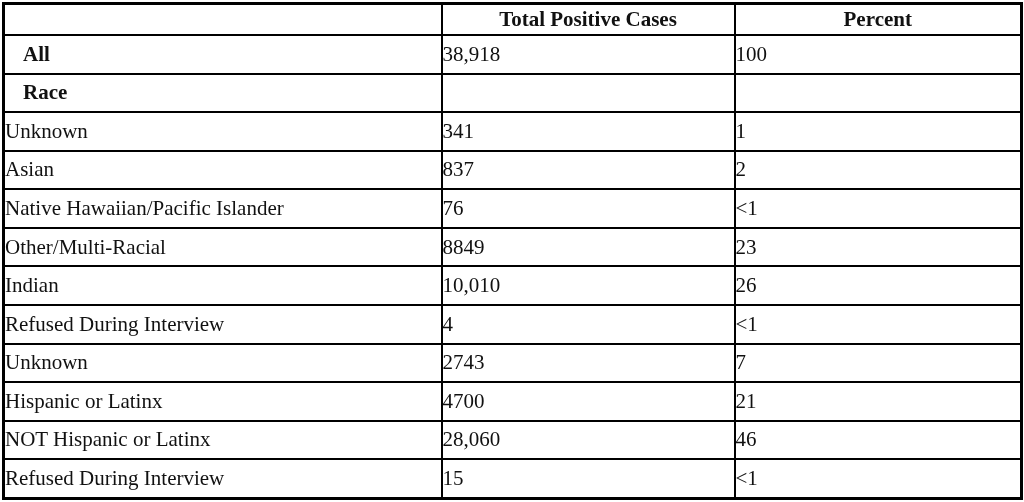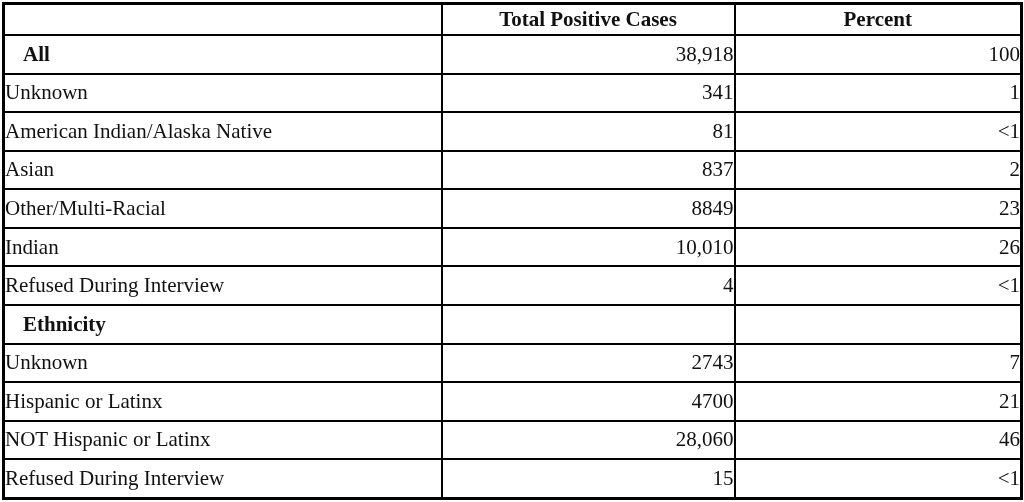--- a/index.html
+++ b/index.html
@@ -46,21 +46,21 @@
   }
   td.label-cell {
     text-align: left;
     padding-left: 57px;
   }
   tr.section-row td.label-cell {
     font-weight: bold;
     padding-left: 18px;
   }
   td.num-cell {
-    text-align: right;
+    text-align: left;
     padding-right: 16px;
   }
 </style>
 </head>
 <body>
 
 <div class="page">
   <table class="data-table">
     <colgroup>
       <col class="c-label">
@@ -74,54 +74,54 @@
         <th class="col-header">Percent</th>
       </tr>
     </thead>
     <tbody id="table-body">
 
     <tr class="section-row">
           <td class="label-cell">All</td>
           <td class="num-cell">38,918</td>
           <td class="num-cell">100</td>
         </tr>
+        <tr class="section-row">
+          <td class="label-cell">Race</td>
+          <td class="num-cell"></td>
+          <td class="num-cell"></td>
+        </tr>
         <tr>
           <td class="label-cell">Unknown</td>
           <td class="num-cell">341</td>
           <td class="num-cell">1</td>
         </tr>
         <tr>
-          <td class="label-cell">American Indian/Alaska Native</td>
-          <td class="num-cell">81</td>
-          <td class="num-cell">&lt;1</td>
-        </tr>
-        <tr>
           <td class="label-cell">Asian</td>
           <td class="num-cell">837</td>
           <td class="num-cell">2</td>
+        </tr>
+        <tr>
+          <td class="label-cell">Native Hawaiian/Pacific Islander</td>
+          <td class="num-cell">76</td>
+          <td class="num-cell">&lt;1</td>
         </tr>
         <tr>
           <td class="label-cell">Other/Multi-Racial</td>
           <td class="num-cell">8849</td>
           <td class="num-cell">23</td>
         </tr>
         <tr>
           <td class="label-cell">Indian</td>
           <td class="num-cell">10,010</td>
           <td class="num-cell">26</td>
         </tr>
         <tr>
           <td class="label-cell">Refused During Interview</td>
           <td class="num-cell">4</td>
           <td class="num-cell">&lt;1</td>
-        </tr>
-        <tr class="section-row">
-          <td class="label-cell">Ethnicity</td>
-          <td class="num-cell"></td>
-          <td class="num-cell"></td>
         </tr>
         <tr>
           <td class="label-cell">Unknown</td>
           <td class="num-cell">2743</td>
           <td class="num-cell">7</td>
         </tr>
         <tr>
           <td class="label-cell">Hispanic or Latinx</td>
           <td class="num-cell">4700</td>
           <td class="num-cell">21</td>

